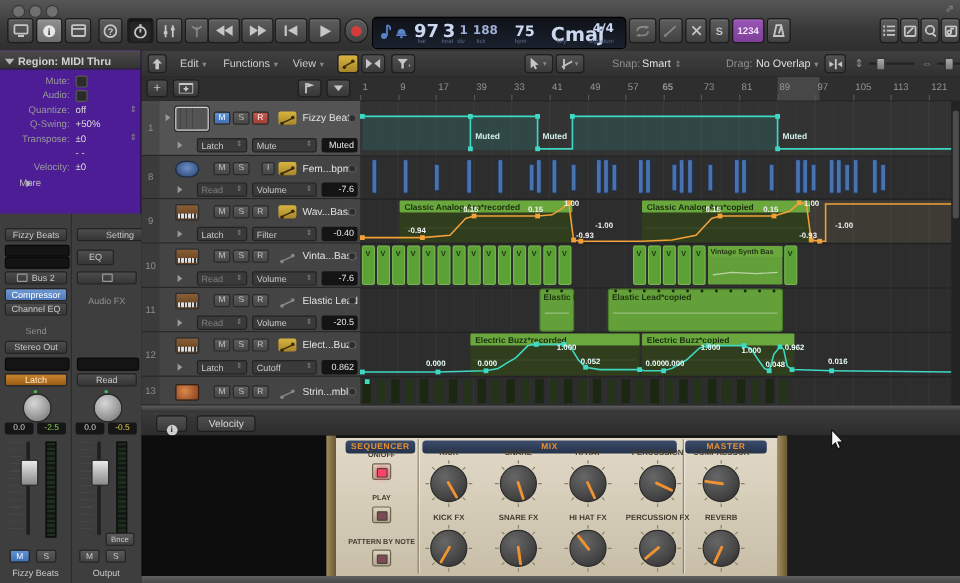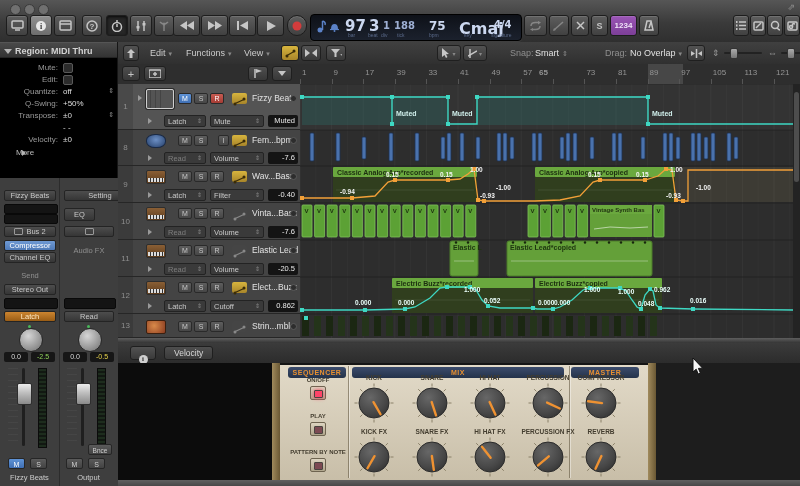--- a/index.html
+++ b/index.html
@@ -16,21 +16,21 @@
         box-shadow:inset 0 1px rgba(255,255,255,.12);display:flex;align-items:center;justify-content:center;color:#c2c2c2;}
   .tbtn.sel{background:linear-gradient(#909090,#6e6e6e);color:#fff;}
   .tbtn.pressed{background:#272727;box-shadow:inset 0 1px 3px rgba(0,0,0,.8);}
   .tbtn.dim svg{opacity:.45;}
   .lcd{position:absolute;left:310px;top:14px;width:210px;height:25px;border-radius:4px;
        background:linear-gradient(#0e1118,#1b212d);border:1px solid #000;box-shadow:0 1px rgba(255,255,255,.08);}
   .lcdnum{position:absolute;top:2px;font-weight:bold;color:#ccd8f0;font-family:"DejaVu Sans",sans-serif;}
   .lcdsub{position:absolute;top:17px;font-size:5px;color:#5a6a8a;}
   .purple{background:linear-gradient(#9a55b5,#7d3f98)!important;color:#f0e4f8!important;font-weight:bold;}
   
-  .inspector{position:absolute;left:0;top:42px;width:118px;height:444px;background:#000000;border-right:1px solid #161616;box-sizing:border-box;}
+  .inspector{position:absolute;left:0;top:42px;width:118px;height:444px;background:#4c1d95;border-right:1px solid #161616;box-sizing:border-box;}
   .ihead{position:relative;height:16px;background:linear-gradient(#4a4a4a,#333);border-top:1px solid #555;
          border-bottom:1px solid #242424;color:#d2d2d2;font-size:9px;font-weight:bold;line-height:16px;padding-left:15px;box-sizing:border-box;}
   .tri-d{position:absolute;left:4px;top:6px;width:0;height:0;border-top:5px solid #b5b5b5;border-left:4px solid transparent;border-right:4px solid transparent;}
   .tri-r{position:absolute;left:5px;top:4px;width:0;height:0;border-left:5px solid #b5b5b5;border-top:4px solid transparent;border-bottom:4px solid transparent;}
   .prow{position:relative;height:12px;font-size:8px;color:#999;}
   .prow .lbl{position:absolute;left:0;width:58px;text-align:right;top:1px;}
   .prow .val{position:absolute;left:63px;top:1px;color:#dedede;}
   .prow .cb{position:absolute;left:63px;top:1px;width:8px;height:8px;background:#2b2b2b;border:1px solid #595959;border-radius:2px;}
   .prow .ud, .abox .ud{color:#8a8a8a;font-size:7px;}
   .prow .ud{position:absolute;right:4px;top:1px;}
@@ -313,21 +313,21 @@
   </div>
 
   <div class="inspector">
     <div class="ihead"><span class="tri-d"></span><span>Region: MIDI Thru</span></div>
     <div id="region-params" style="position:absolute;left:0;top:20px;width:118px">
         <div class="prow">
           <span class="lbl">Mute:</span>
           <span class="cb"></span>
         </div>
         <div class="prow">
-          <span class="lbl">Edit:</span>
+          <span class="lbl">Audio:</span>
           <span class="cb"></span>
         </div>
         <div class="prow">
           <span class="lbl">Quantize:</span>
           <span class="val">off</span>
           <span class="ud">⇕</span>
         </div>
         <div class="prow">
           <span class="lbl">Q-Swing:</span>
           <span class="val">+50%</span>
@@ -491,21 +491,21 @@
         <span class="rtick" style="left: 96.8px;">39</span>
         <span class="rbar" style="left: 94.8px;"></span>
         <span class="rtick" style="left: 128.4px;">33</span>
         <span class="rbar" style="left: 126.4px;"></span>
         <span class="rtick" style="left: 160px;">41</span>
         <span class="rbar" style="left: 158px;"></span>
         <span class="rtick" style="left: 191.6px;">49</span>
         <span class="rbar" style="left: 189.6px;"></span>
         <span class="rtick" style="left: 223.2px;">57</span>
         <span class="rbar" style="left: 221.2px;"></span>
-        <span class="rtick" style="left: 239px; font-weight: bold;">65</span>
+        <span class="rtick" style="left: 252px; font-weight: bold;">65</span>
         <span class="rbar" style="left: 252.8px;"></span>
         <span class="rtick" style="left: 286.4px;">73</span>
         <span class="rbar" style="left: 284.4px;"></span>
         <span class="rtick" style="left: 318px;">81</span>
         <span class="rbar" style="left: 316px;"></span>
         <span class="rtick" style="left: 349.6px;">89</span>
         <span class="rbar" style="left: 347.6px;"></span>
         <span class="rtick" style="left: 381.2px;">97</span>
         <span class="rbar" style="left: 379.2px;"></span>
         <span class="rtick" style="left: 412.8px;">105</span>

